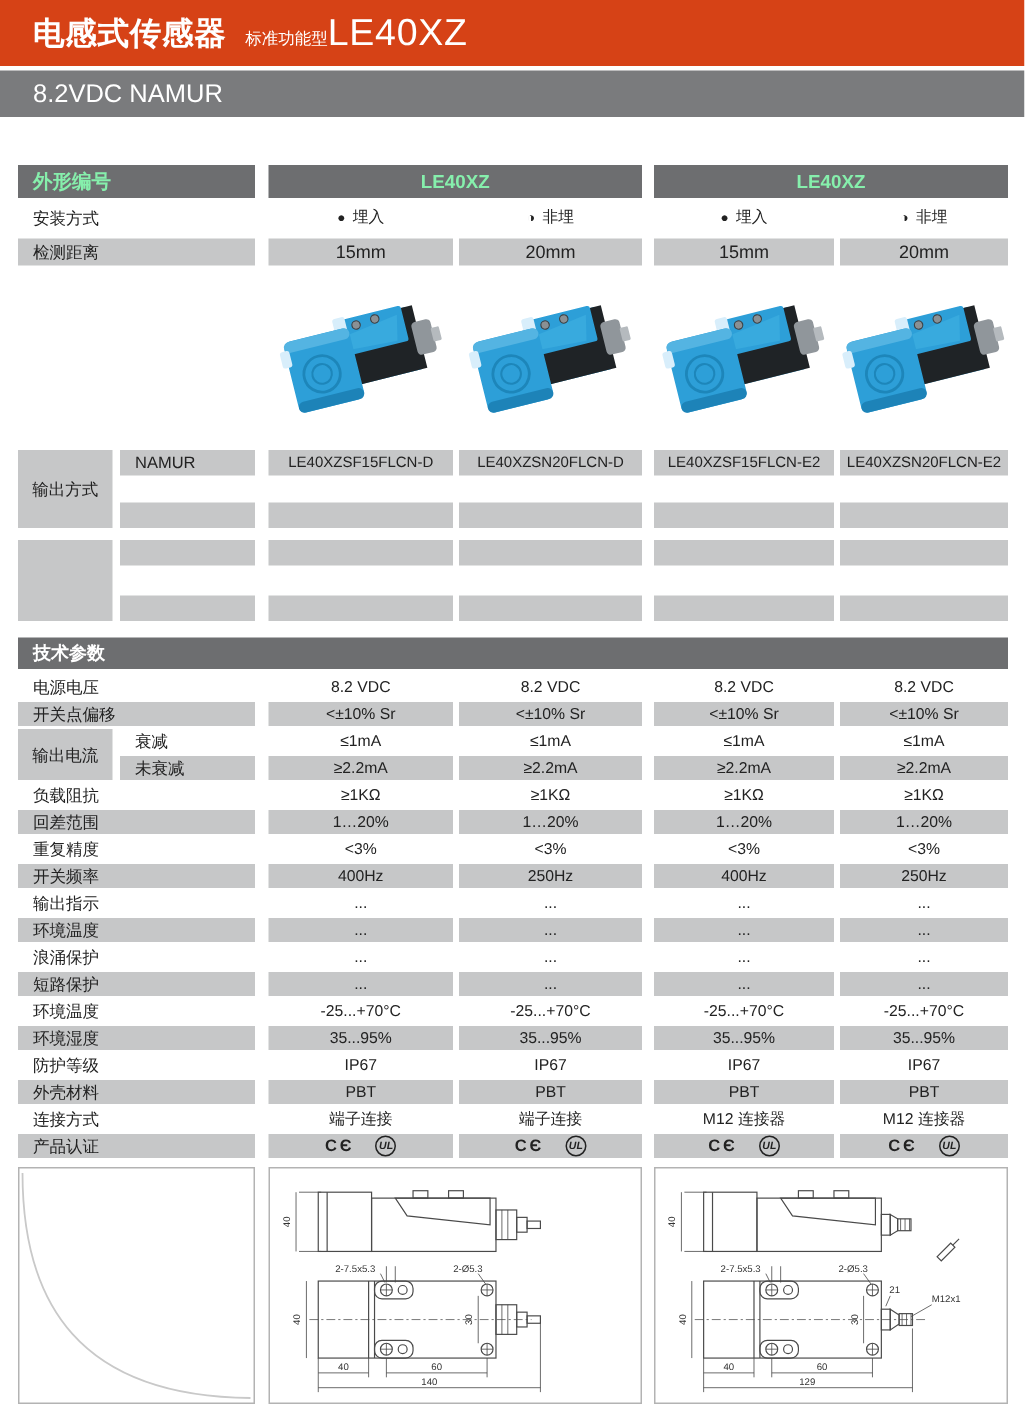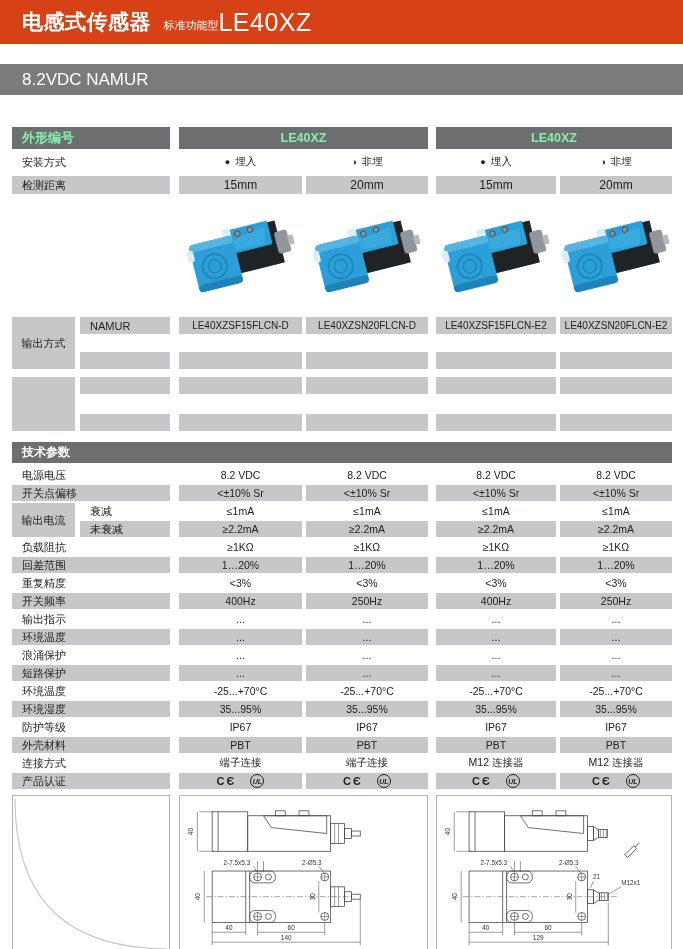--- a/index.html
+++ b/index.html
@@ -9,21 +9,21 @@
   body{margin:0;background:#fff;font-family:"Liberation Sans","DejaVu Sans",sans-serif;color:#222;
        -webkit-font-smoothing:antialiased}
   .page{position:relative;width:683px;height:949px;background:#fff;overflow:hidden}
 
   
   .topbar{height:44px;background:var(--accent);display:flex;align-items:center;
           padding:0 20px 0 22px}
   .t-title{color:#fff;font-weight:bold;font-size:21px;letter-spacing:.5px}
   .t-sub{color:#fff;font-size:11px;margin-left:8px}
   .t-model{color:#fff;font-size:25px;letter-spacing:.5px}
-  .seriesbar{margin-top:20px;height:31px;background:var(--bar);display:flex;align-items:center;
+  .seriesbar{margin-top:3px;height:31px;background:var(--bar);display:flex;align-items:center;
              padding-left:22px}
   .s-label{color:#fff;font-size:17px}
 
   .content{margin-top:32px;padding:0 11px 0 12px}
 
   
   .grid{display:grid;grid-template-columns:63px 5px 90px 9px 123px 4px 122px 8px 120px 4px 112px}
   .c-lab{grid-column:1/4}.c-lab1{grid-column:1/2}.c-lab2{grid-column:3/4}
   .c-v1{grid-column:5/6}.c-v2{grid-column:7/8}.c-v3{grid-column:9/10}.c-v4{grid-column:11/12}
   .c-g1{grid-column:5/8}.c-g2{grid-column:9/12}

